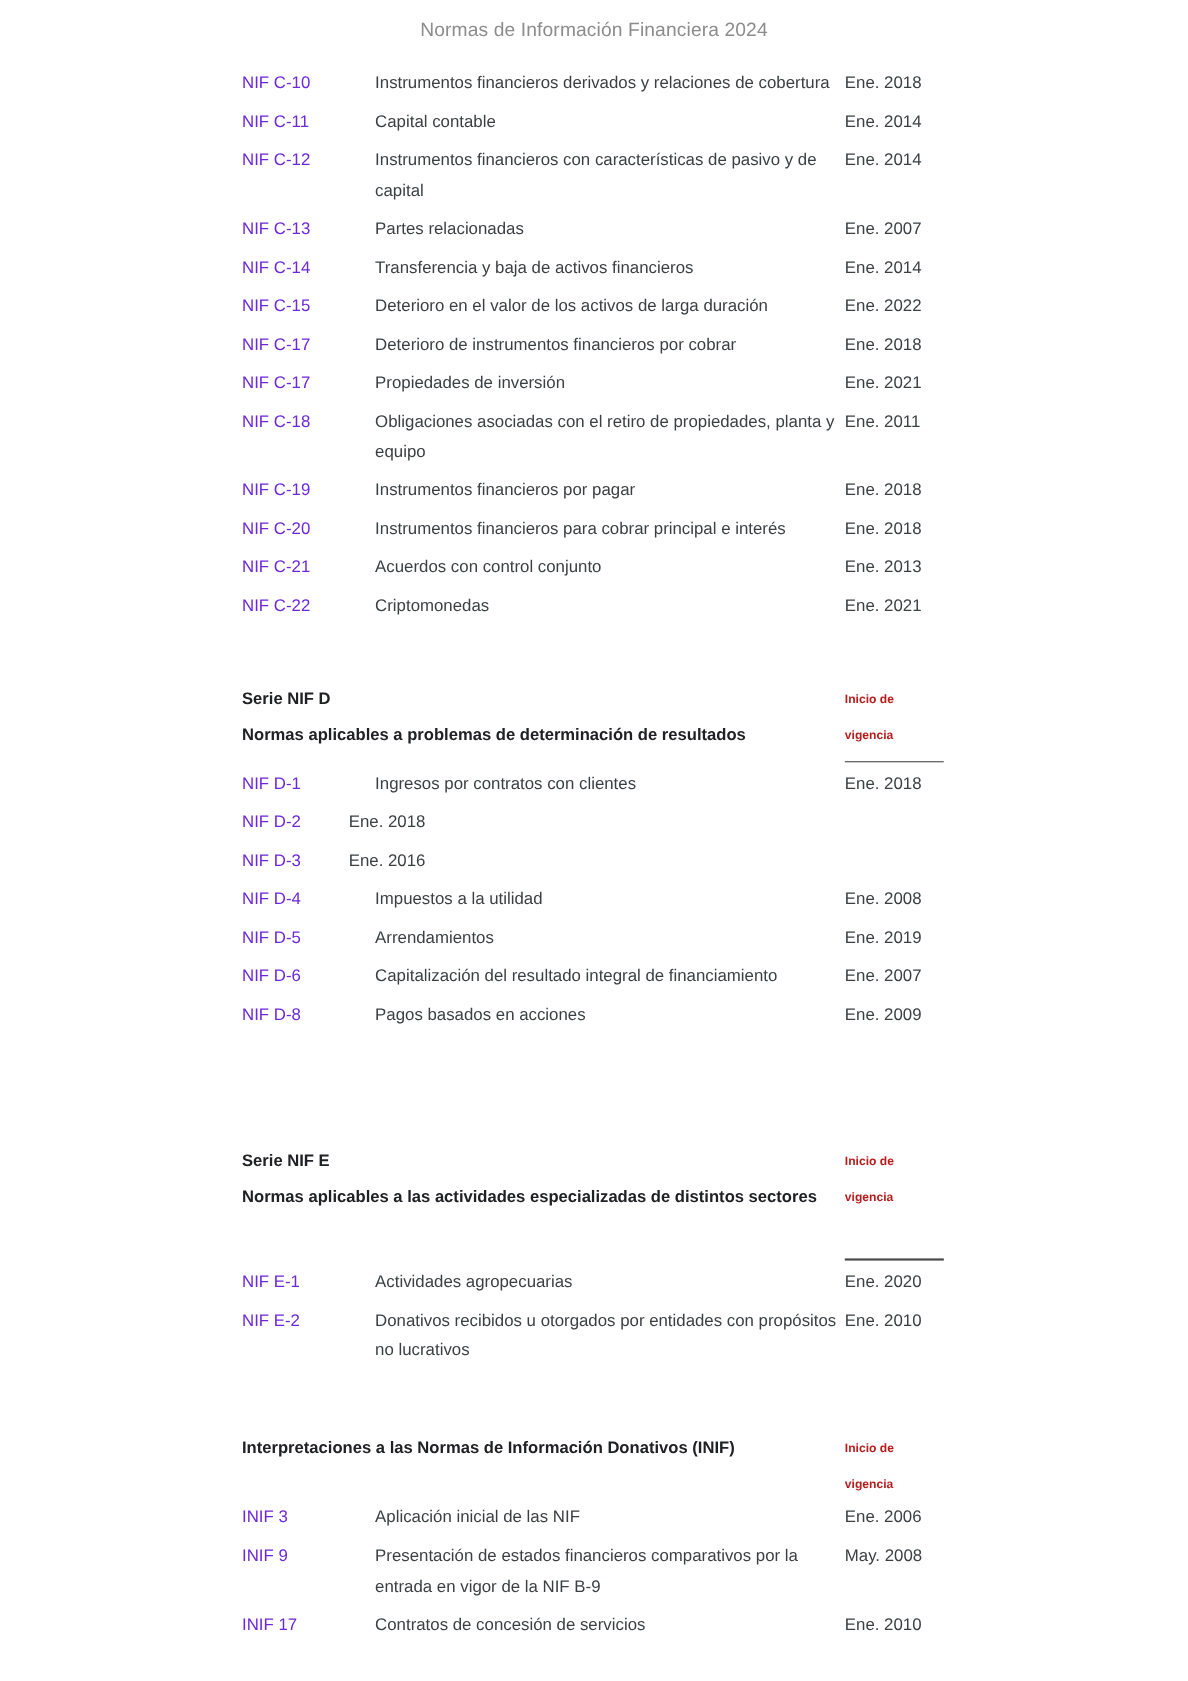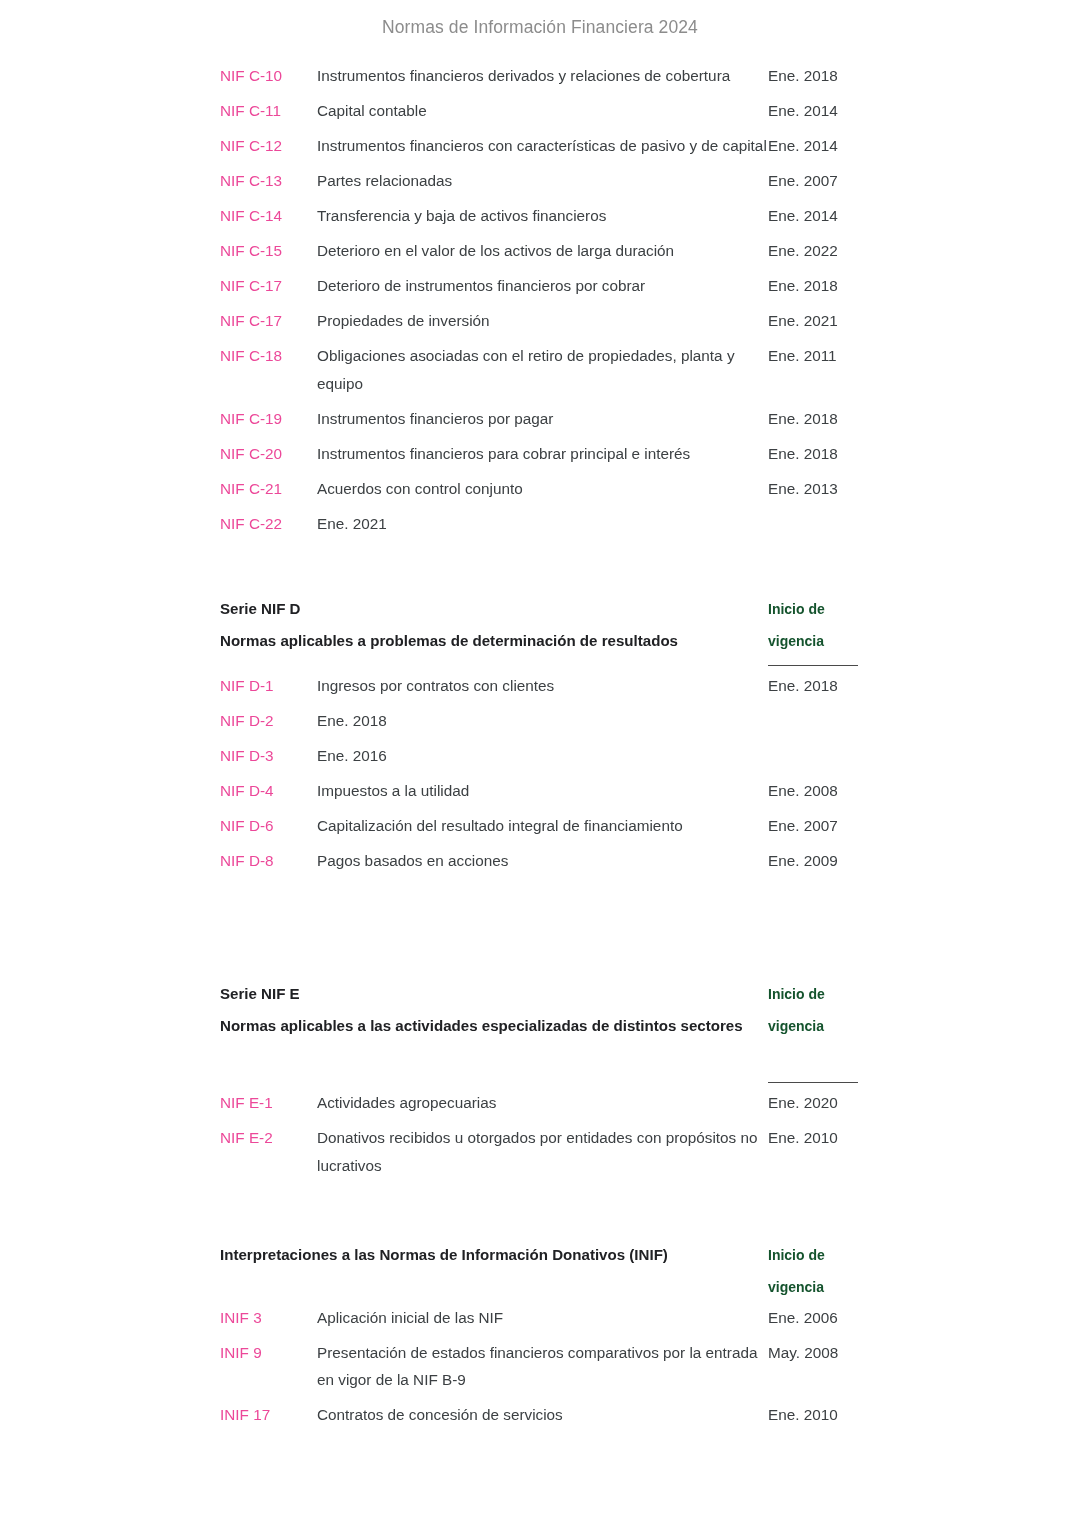--- a/index.html
+++ b/index.html
@@ -46,28 +46,29 @@
 
   
   .row {
     display: grid;
     grid-template-columns: 97px 451px 112px;
     align-items: start;
     margin-bottom: 7.5px;
   }
   .row .code {
     font-size: 15.3px;
-    color: #ec4899;
+    color: #6d28d9;
     line-height: 27.5px;
     white-space: nowrap;
   }
   .row .title {
     font-size: 15.3px;
     color: #3c4043;
     line-height: 27.5px;
+    margin-left: 24px;
   }
   .row .date {
     font-size: 15.3px;
     color: #3c4043;
     line-height: 27.5px;
     white-space: nowrap;
   }
 
   
   .section-head {
@@ -81,23 +82,23 @@
     color: #202124;
     line-height: 32.5px;
   }
   .section-head .head-left .serie {
     display: block;
   }
   .section-head .head-left .desc {
     display: block;
   }
   .section-head .head-right {
-    font-size: 14px;
+    font-size: 11px;
     font-weight: bold;
-    color: #14532d;
+    color: #b91c1c;
     line-height: 32.5px;
   }
   .section-head .head-right span {
     display: block;
   }
 
   
   .vig-rule {
     display: block;
     width: 90px;
@@ -180,20 +181,21 @@
         <div class="title">Instrumentos financieros para cobrar principal e interés</div>
         <div class="date">Ene. 2018</div>
       </div>
       <div class="row">
         <div class="code">NIF C-21</div>
         <div class="title">Acuerdos con control conjunto</div>
         <div class="date">Ene. 2013</div>
       </div>
       <div class="row">
         <div class="code">NIF C-22</div>
+        <div class="title">Criptomonedas</div>
         <div class="date">Ene. 2021</div>
       </div>
     </div>
 
     <div class="gap-c-d"></div>
 
     <div>
       <div class="section-head">
         <div class="head-left">
           <span class="serie">Serie NIF D</span>
@@ -218,20 +220,25 @@
         <div class="row">
           <div class="code">NIF D-3</div>
           <div class="date">Ene. 2016</div>
         </div>
         <div class="row">
           <div class="code">NIF D-4</div>
           <div class="title">Impuestos a la utilidad</div>
           <div class="date">Ene. 2008</div>
         </div>
         <div class="row">
+          <div class="code">NIF D-5</div>
+          <div class="title">Arrendamientos</div>
+          <div class="date">Ene. 2019</div>
+        </div>
+        <div class="row">
           <div class="code">NIF D-6</div>
           <div class="title">Capitalización del resultado integral de financiamiento</div>
           <div class="date">Ene. 2007</div>
         </div>
         <div class="row">
           <div class="code">NIF D-8</div>
           <div class="title">Pagos basados en acciones</div>
           <div class="date">Ene. 2009</div>
         </div>
       </div>

